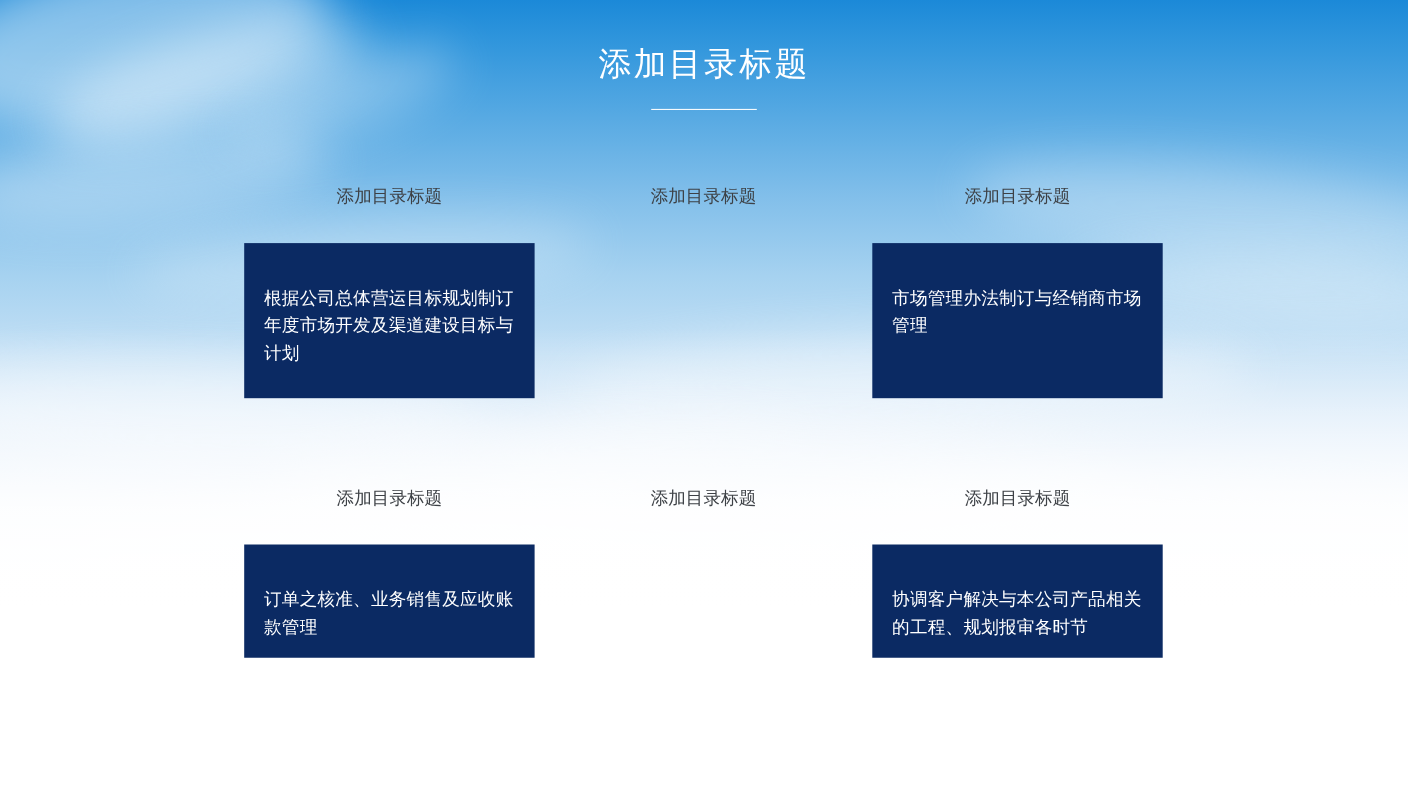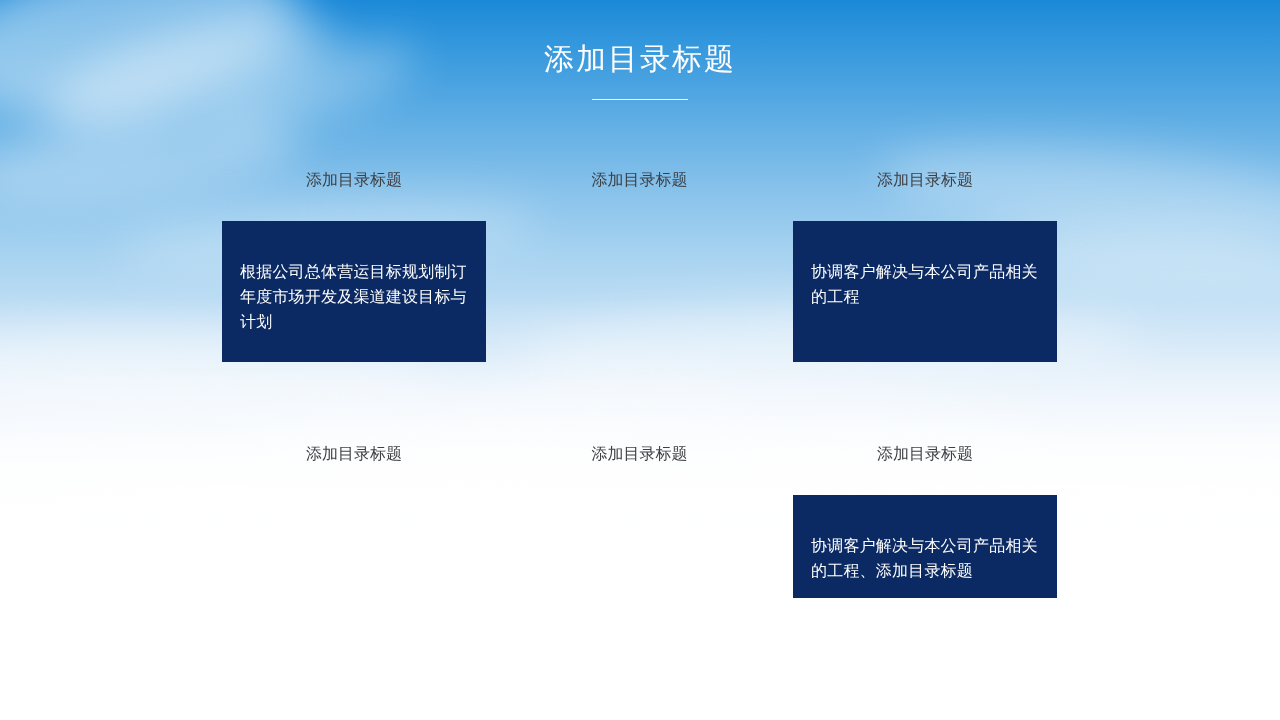--- a/index.html
+++ b/index.html
@@ -172,40 +172,43 @@
         </div>
       </div>
 
       <div class="card">
         <div class="card-label">添加目录标题</div>
       </div>
 
       <div class="card">
         <div class="card-label">添加目录标题</div>
         <div class="card-box">
-          <div class="card-text">协调客户解决与本公司产品相关的工程</div>
+          <div class="card-text">市场管理办法制订与经销商市场管理</div>
         </div>
       </div>
 
     </div>
 
     <div class="row row-2">
 
       <div class="card">
         <div class="card-label">添加目录标题</div>
-      </div>
-
-      <div class="card">
-        <div class="card-label">添加目录标题</div>
-      </div>
-
-      <div class="card">
-        <div class="card-label">添加目录标题</div>
-        <div class="card-box">
-          <div class="card-text">协调客户解决与本公司产品相关的工程、添加目录标题</div>
+        <div class="card-box">
+          <div class="card-text">订单之核准、业务销售及应收账款管理</div>
+        </div>
+      </div>
+
+      <div class="card">
+        <div class="card-label">添加目录标题</div>
+      </div>
+
+      <div class="card">
+        <div class="card-label">添加目录标题</div>
+        <div class="card-box">
+          <div class="card-text">协调客户解决与本公司产品相关的工程、规划报审各时节</div>
         </div>
       </div>
 
     </div>
 
   </div>
 
 </div>
 
 </body></html>

